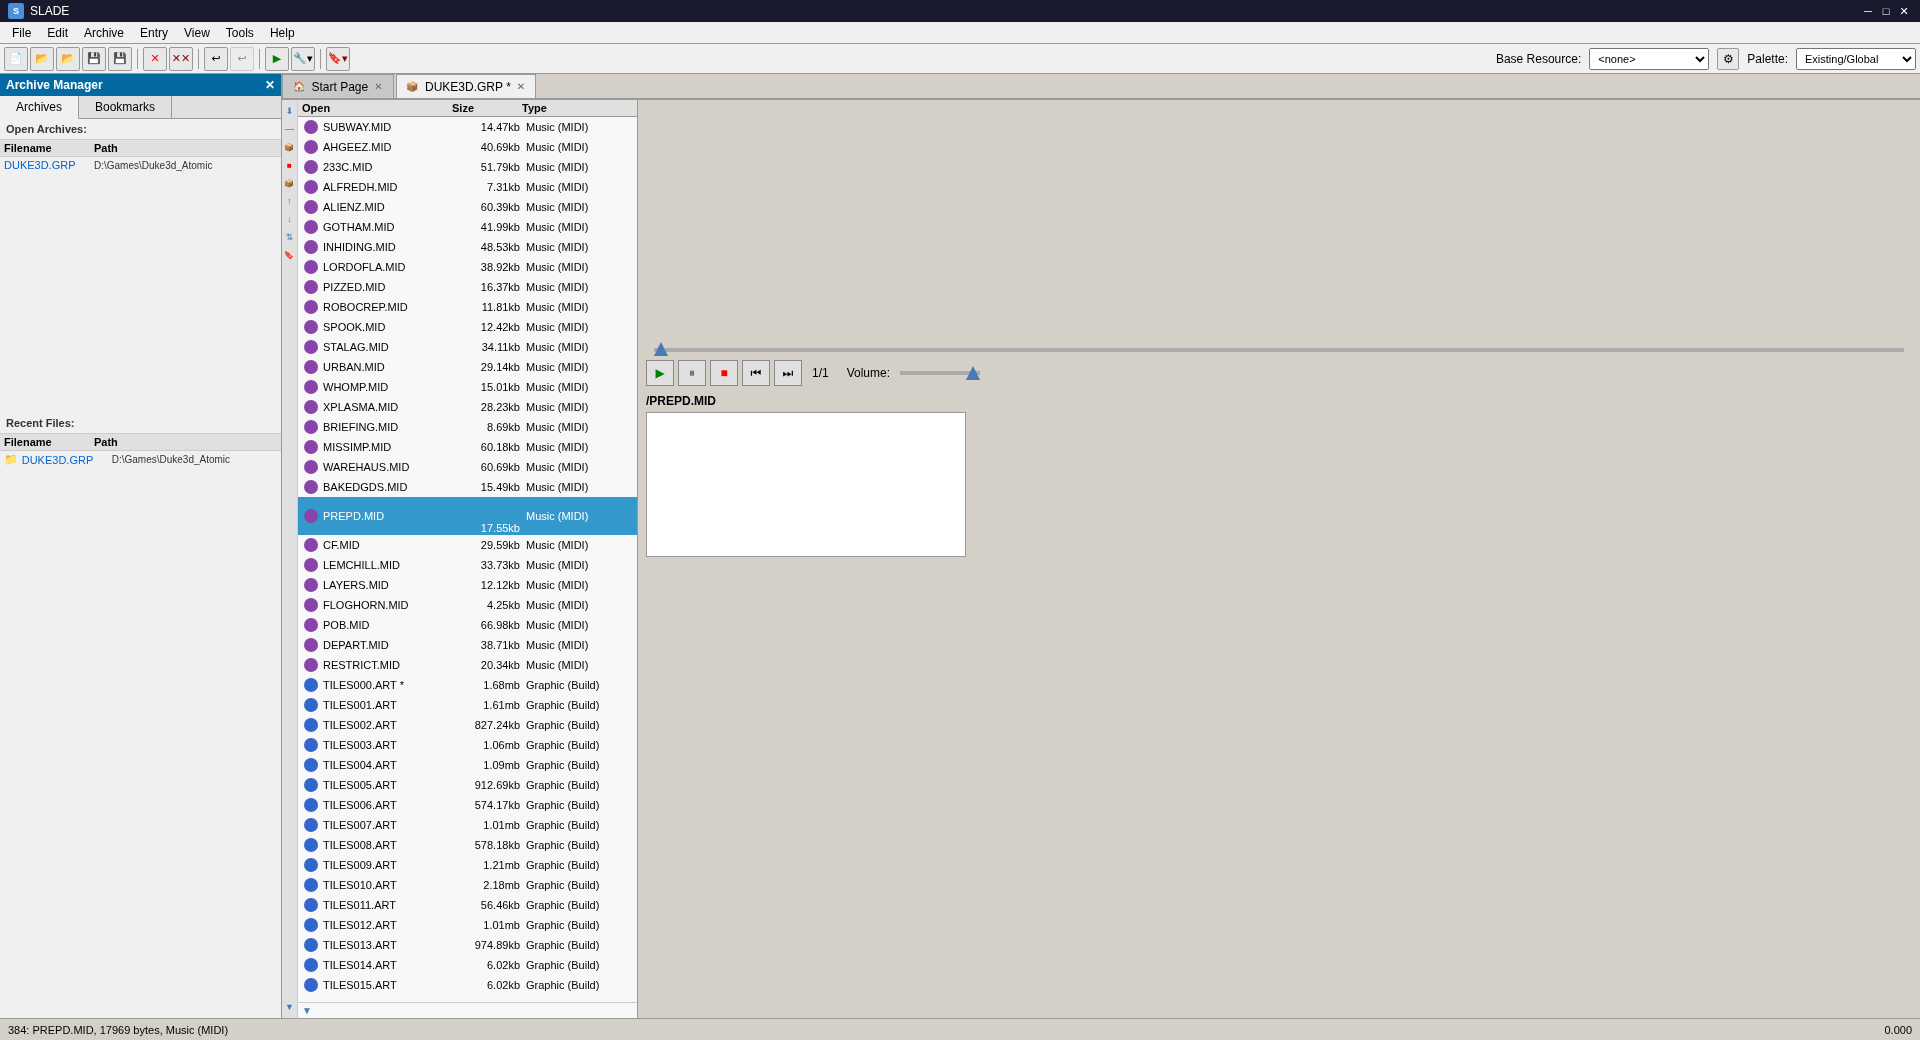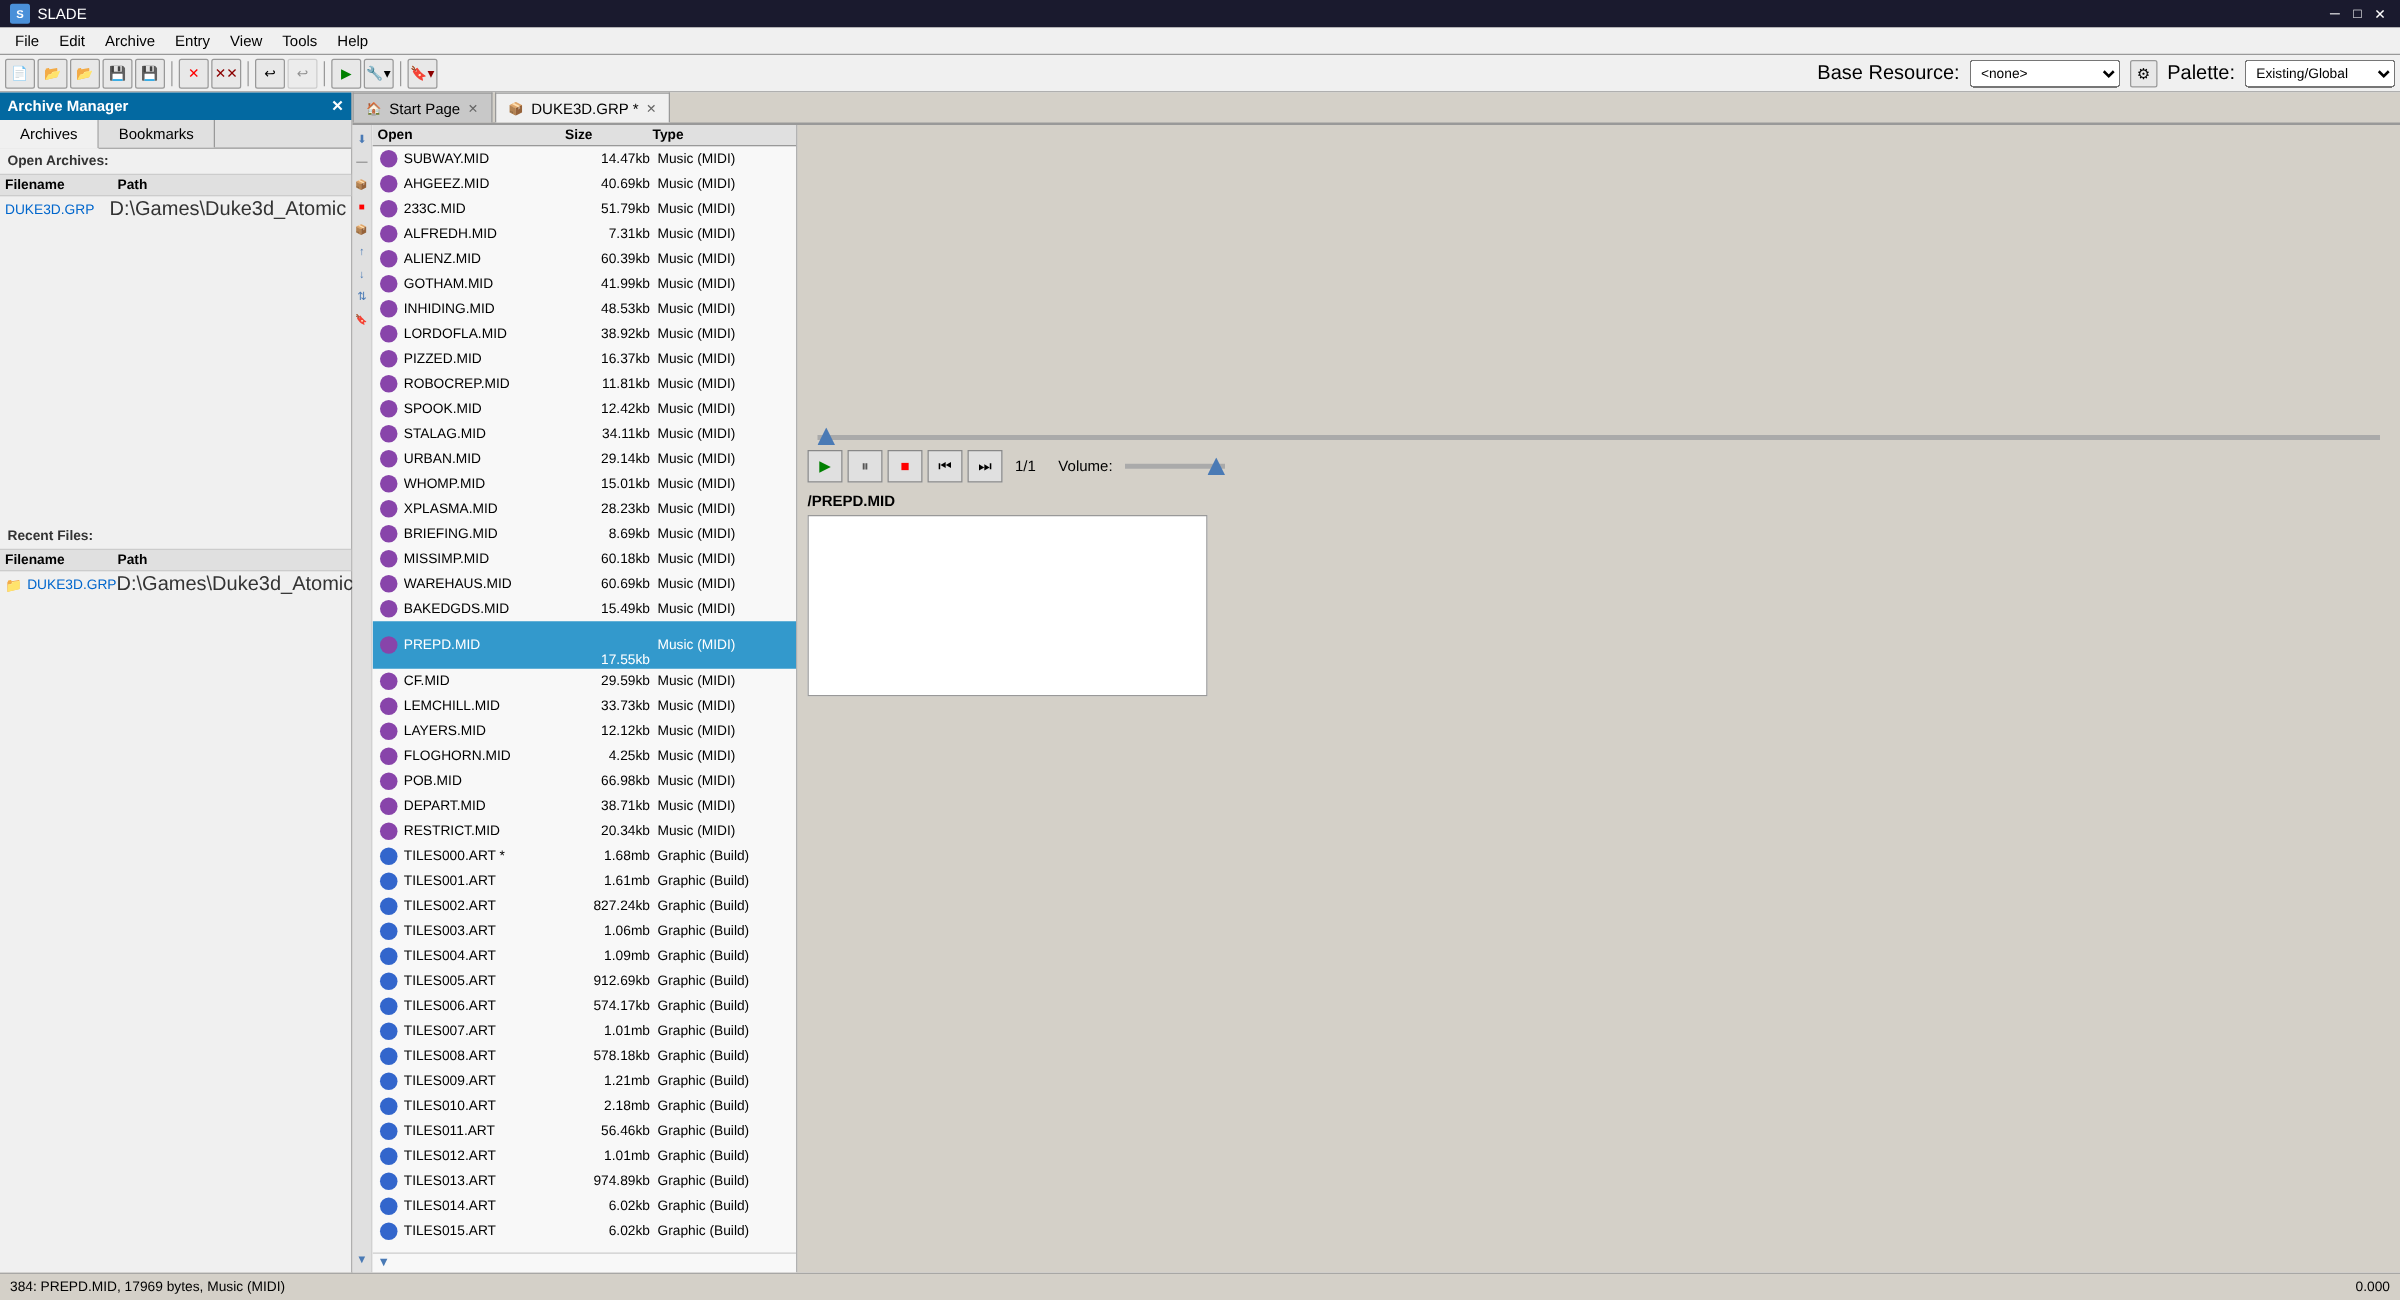--- a/index.html
+++ b/index.html
@@ -14,21 +14,21 @@
 
     
     #menubar { background: #f0f0f0; height: 22px; display: flex; align-items: center; padding: 0 4px; border-bottom: 1px solid #999; }
     #menubar span { padding: 2px 8px; cursor: pointer; font-size: 12px; }
 
     
     #toolbar { background: #f0f0f0; height: 30px; display: flex; align-items: center; padding: 0 4px; gap: 2px; border-bottom: 1px solid #999; }
     .toolbar-btn { width: 24px; height: 24px; border: 1px solid #999; background: #e8e8e8; cursor: pointer; display: flex; align-items: center; justify-content: center; font-size: 11px; border-radius: 2px; }
     .toolbar-sep { width: 1px; height: 20px; background: #999; margin: 0 3px; }
     .toolbar-right { margin-left: auto; display: flex; align-items: center; gap: 8px; }
-    .toolbar-right label { font-size: 16px; }
+    .toolbar-right label { font-size: 12px; }
     .toolbar-right select { font-size: 11px; padding: 1px 4px; height: 22px; min-width: 120px; }
     .toolbar-gear { width: 22px; height: 22px; border: 1px solid #999; background: #e8e8e8; cursor: pointer; display: flex; align-items: center; justify-content: center; font-size: 12px; border-radius: 2px; }
 
     
     #main { display: flex; height: calc(1040px - 22px - 22px - 30px - 22px); }
 
     
     #left-panel { width: 282px; background: #f0f0f0; border-right: 1px solid #999; display: flex; flex-direction: column; }
     #archive-manager-header { background: #0369a1; color: #fff; height: 22px; display: flex; align-items: center; padding: 0 6px; justify-content: space-between; font-size: 12px; font-weight: bold; }
     #archive-manager-header .close-btn { cursor: pointer; font-size: 12px; }
@@ -36,21 +36,21 @@
     
     .panel-tabs { display: flex; border-bottom: 1px solid #999; background: #e0e0e0; }
     .panel-tab { padding: 4px 16px; cursor: pointer; font-size: 12px; border-right: 1px solid #999; background: #e0e0e0; }
     .panel-tab.active { background: #f0f0f0; border-bottom: 1px solid #f0f0f0; margin-bottom: -1px; }
 
     .panel-section { padding: 4px 6px; font-size: 11px; font-weight: bold; color: #333; border-bottom: 1px solid #ccc; }
     .panel-table-header { display: flex; padding: 2px 4px; font-size: 11px; font-weight: bold; background: #e0e0e0; border-bottom: 1px solid #ccc; }
     .panel-table-header span:first-child { width: 90px; }
     .panel-row { display: flex; padding: 2px 4px; font-size: 11px; align-items: center; }
     .panel-row .fn { width: 90px; color: #0066cc; font-size: 11px; }
-    .panel-row .path { color: #333; font-size: 16px; }
+    .panel-row .path { color: #333; font-size: 10px; }
 
     
     #right-panel { flex: 1; display: flex; flex-direction: column; background: #e8e8e8; }
 
     
     #content-tabs { display: flex; background: #d4d0c8; border-bottom: 2px solid #999; height: 26px; align-items: flex-end; }
     .content-tab { padding: 3px 10px; font-size: 12px; border: 1px solid #999; border-bottom: none; margin-right: 2px; cursor: pointer; background: #c8c8c8; display: flex; align-items: center; gap: 6px; height: 24px; }
     .content-tab.active { background: #f0f0f0; }
     .content-tab .close-x { font-size: 10px; cursor: pointer; color: #666; }
     .content-tab .tab-icon { font-size: 10px; }

